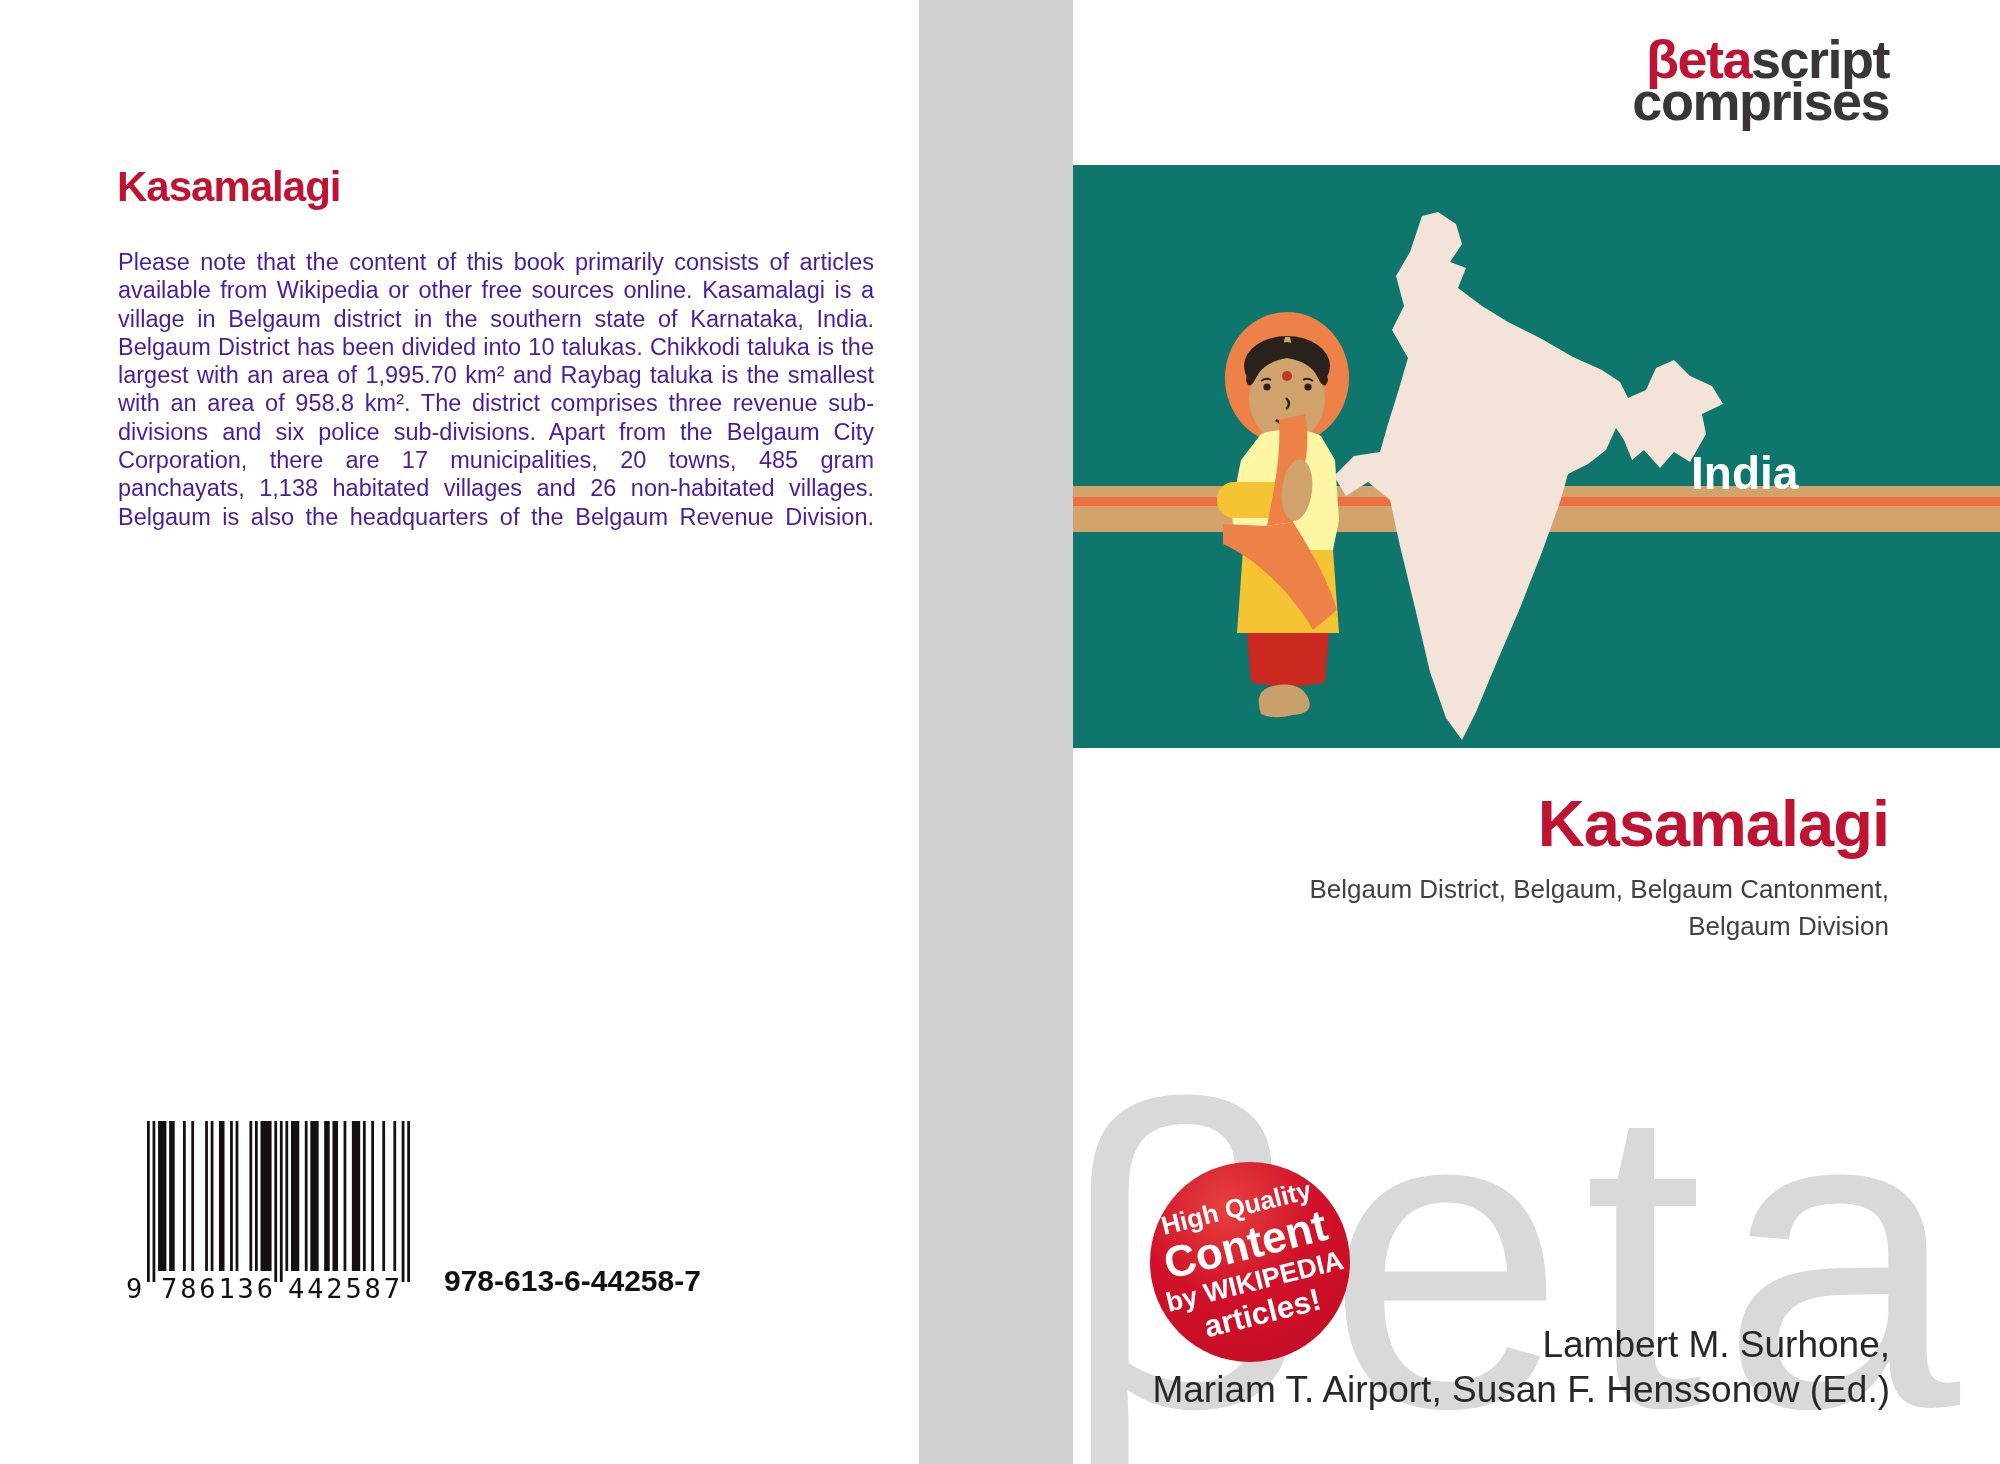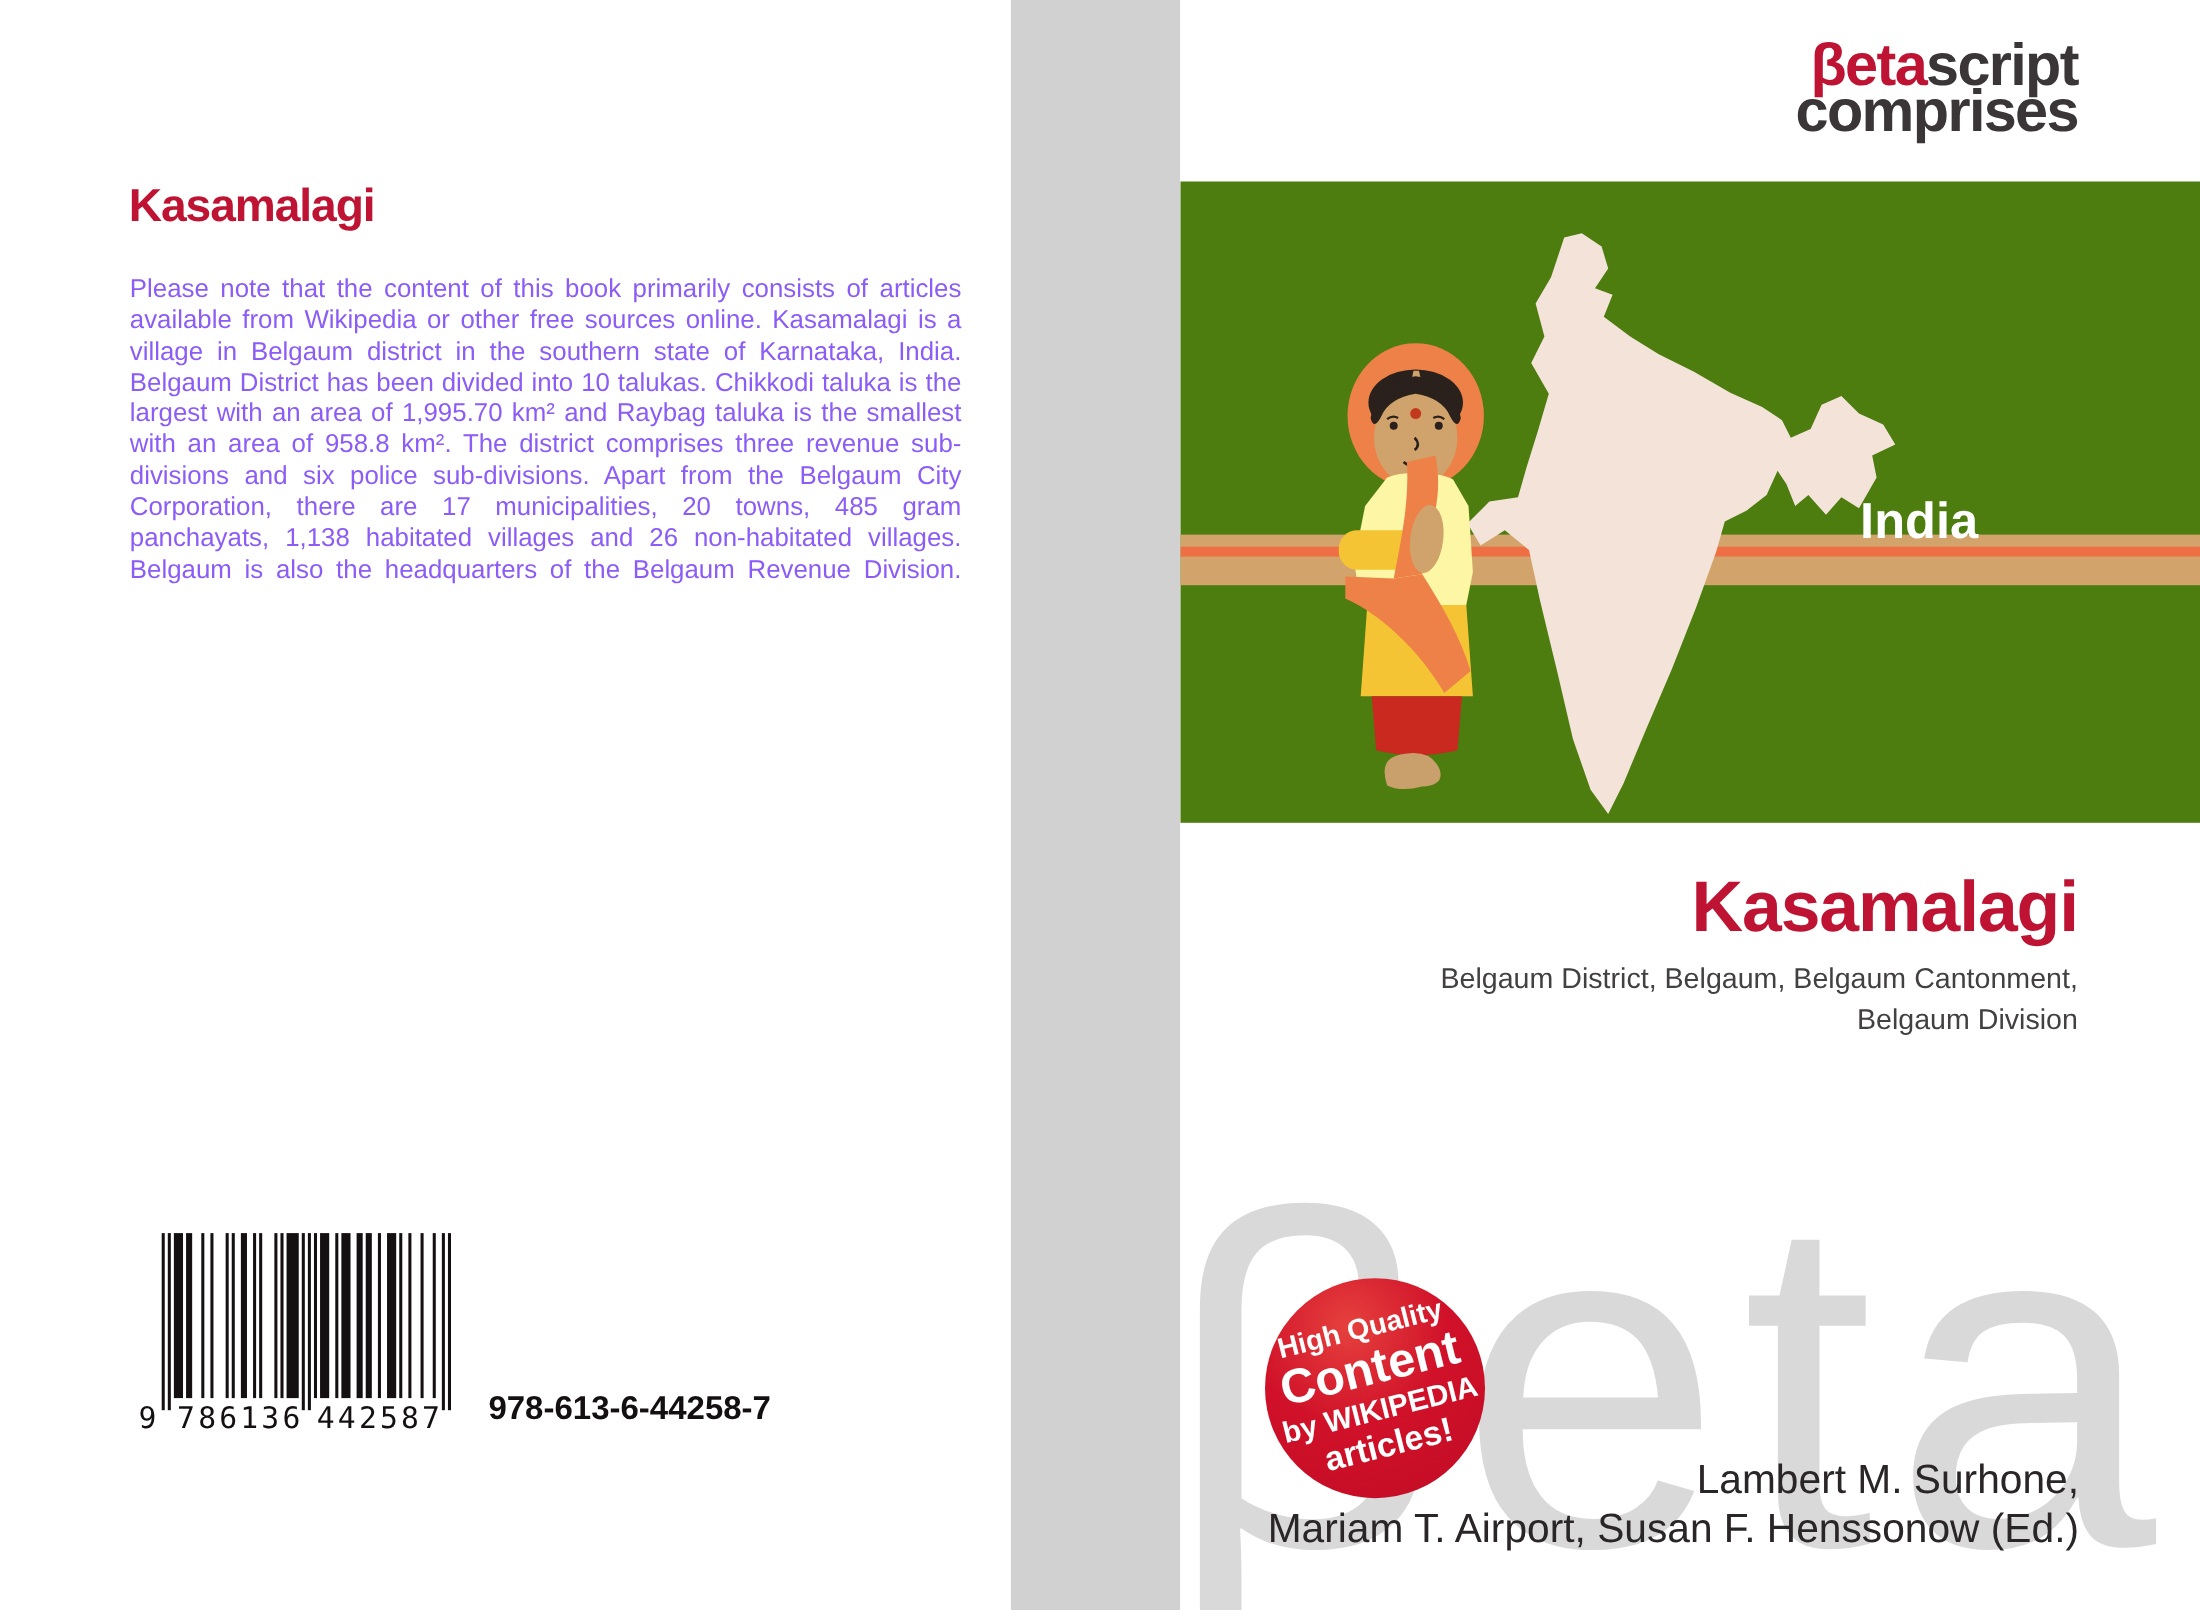--- a/index.html
+++ b/index.html
@@ -9,21 +9,21 @@
     -webkit-font-smoothing:antialiased;
   }
   
   .back-page{position:absolute;left:0;top:0;width:919px;height:1464px;background:#ffffff;}
   .back-title{
     position:absolute;left:117px;top:163px;margin:0;
     font-size:42px;font-weight:700;letter-spacing:-1px;color:#be1333;
   }
   .back-desc{
     position:absolute;left:118px;top:248px;width:756px;margin:0;
-    font-size:23.5px;line-height:28.3px;color:#8b5cf6;
+    font-size:23.5px;line-height:28.3px;color:#4c1d95;
     text-align:justify;text-justify:inter-word;
   }
   .back-desc::after{content:"";display:inline-block;width:100%;}
   .barcode-wrap{position:absolute;left:123px;top:1121px;width:287px;height:180px;}
   .barcode-wrap svg{display:block;}
   .barcode-digits{
     font-family:"DejaVu Sans Mono",monospace;font-size:27px;fill:#141011;
   }
   .isbn-text{
     position:absolute;left:444px;top:1264px;
@@ -32,21 +32,21 @@
   
   .spine{position:absolute;left:919px;top:0;width:154px;height:1464px;background:#d1d1d1;}
   
   .cover{position:absolute;left:1073px;top:0;width:927px;height:1464px;background:#ffffff;overflow:hidden;padding-left:11px;}
   .logo{
     position:absolute;right:122px;top:38px;text-align:right;
     font-size:54px;font-weight:600;line-height:42px;letter-spacing:-1.5px;color:#3a3537;
   }
   .logo .beta-red{color:#be1333;}
   
-  .illo{position:absolute;left:0;top:165px;width:927px;height:583px;background:#4d7c0f;overflow:hidden;}
+  .illo{position:absolute;left:0;top:165px;width:927px;height:583px;background:#0f766e;overflow:hidden;}
   .illo .band{position:absolute;left:0;top:321px;width:927px;height:46px;background:#d2a46b;}
   .illo .band-stripe{position:absolute;left:0;top:332px;width:927px;height:9px;background:#ee6f43;}
   .map-svg{position:absolute;left:257px;top:45px;}
   .woman-svg{position:absolute;left:142px;top:145px;}
   .india-label{
     position:absolute;left:618px;top:281px;
     font-size:46px;font-weight:700;color:#ffffff;letter-spacing:0px;
   }
   
   .cover-title{

